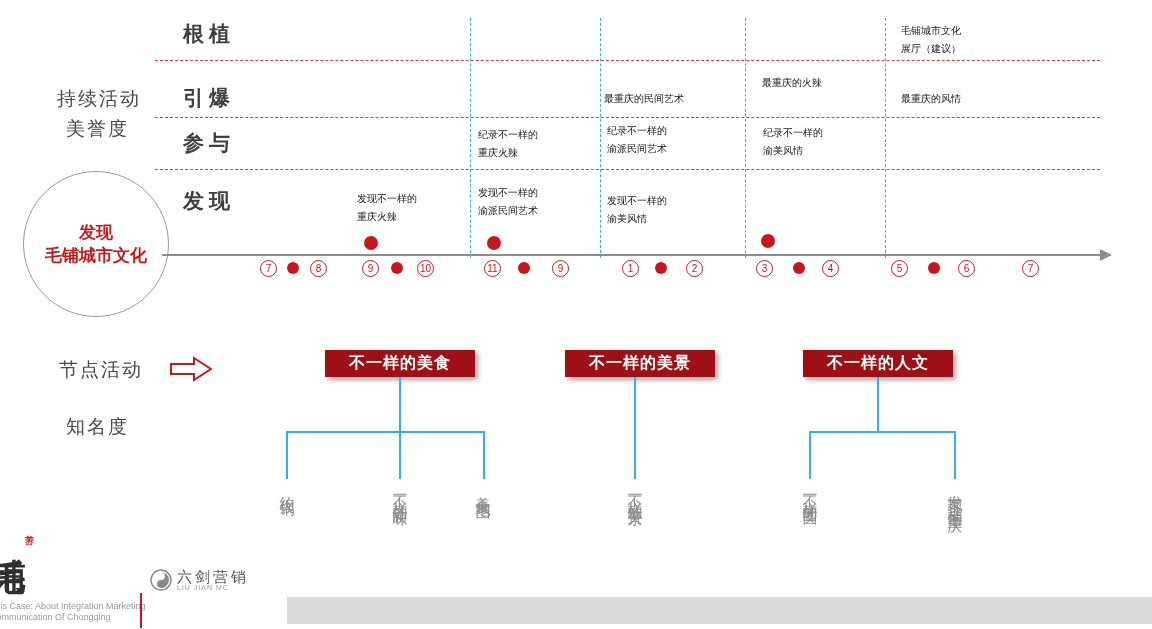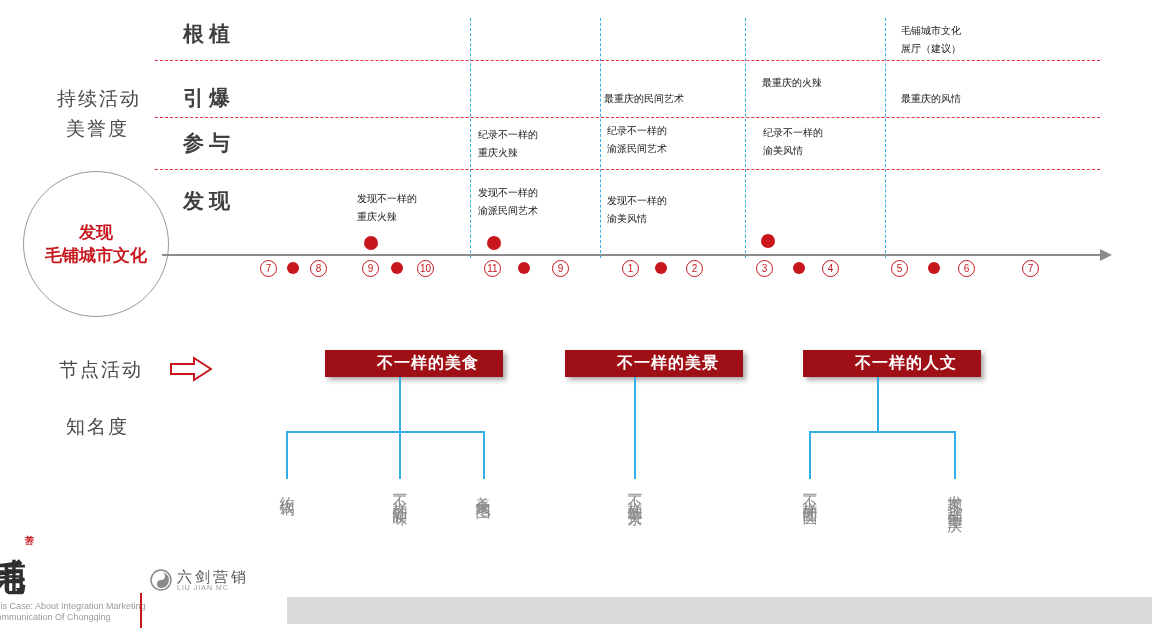--- a/index.html
+++ b/index.html
@@ -12,21 +12,21 @@
   .vdash{width:0;border-left:1px dashed #31b0e8;}
   .note{font-size:10px;color:#161616;line-height:18px;white-space:nowrap;}
   .num-circle{width:17px;height:17px;border:1px solid #c8161d;border-radius:50%;color:#c8161d;
     font-size:10px;display:flex;align-items:center;justify-content:center;background:#fff;box-sizing:border-box;}
   .dot{background:#c8161d;border-radius:50%;}
   .dot-sm{width:12px;height:12px;}
   .dot-lg{width:14px;height:14px;}
   .timeline-line{height:2px;background:#8c8c8c;}
   .arrowhead{width:0;height:0;border-left:12px solid #8c8c8c;border-top:6px solid transparent;border-bottom:6px solid transparent;}
   .banner{width:150px;height:27px;background:#9e1016;color:#fff;font-size:16px;font-weight:bold;
-    display:flex;align-items:center;justify-content:center;letter-spacing:1px;box-shadow:3px 3px 5px rgba(0,0,0,.35);white-space:nowrap;padding-left:28px;}
+    display:flex;align-items:center;justify-content:center;letter-spacing:1px;box-shadow:3px 3px 5px rgba(0,0,0,.35);white-space:nowrap;}
   .blue{background:#31b0e8;}
   .vtext{writing-mode:vertical-rl;text-orientation:upright;font-size:15px;color:#8c8c8c;letter-spacing:3px;line-height:17px;white-space:nowrap;}
   .circle-hub{width:144px;height:144px;border:1px solid #9a9a9a;border-radius:50%;background:#fff;
     display:flex;flex-direction:column;align-items:center;justify-content:center;}
   .circle-hub div{color:#c8161d;font-size:17px;font-weight:bold;line-height:23px;white-space:nowrap;}
   .gray-bar{background:#dadada;}
   .footer-small{font-size:9px;color:#9a9a9a;line-height:11px;white-space:nowrap;}
   .copyright{font-size:10px;color:#8a8a8a;line-height:13px;white-space:nowrap;}
   .agency-name{font-size:15px;color:#555;letter-spacing:3px;line-height:15px;white-space:nowrap;}
   .agency-sub{font-size:7px;color:#9a9a9a;letter-spacing:1px;}

